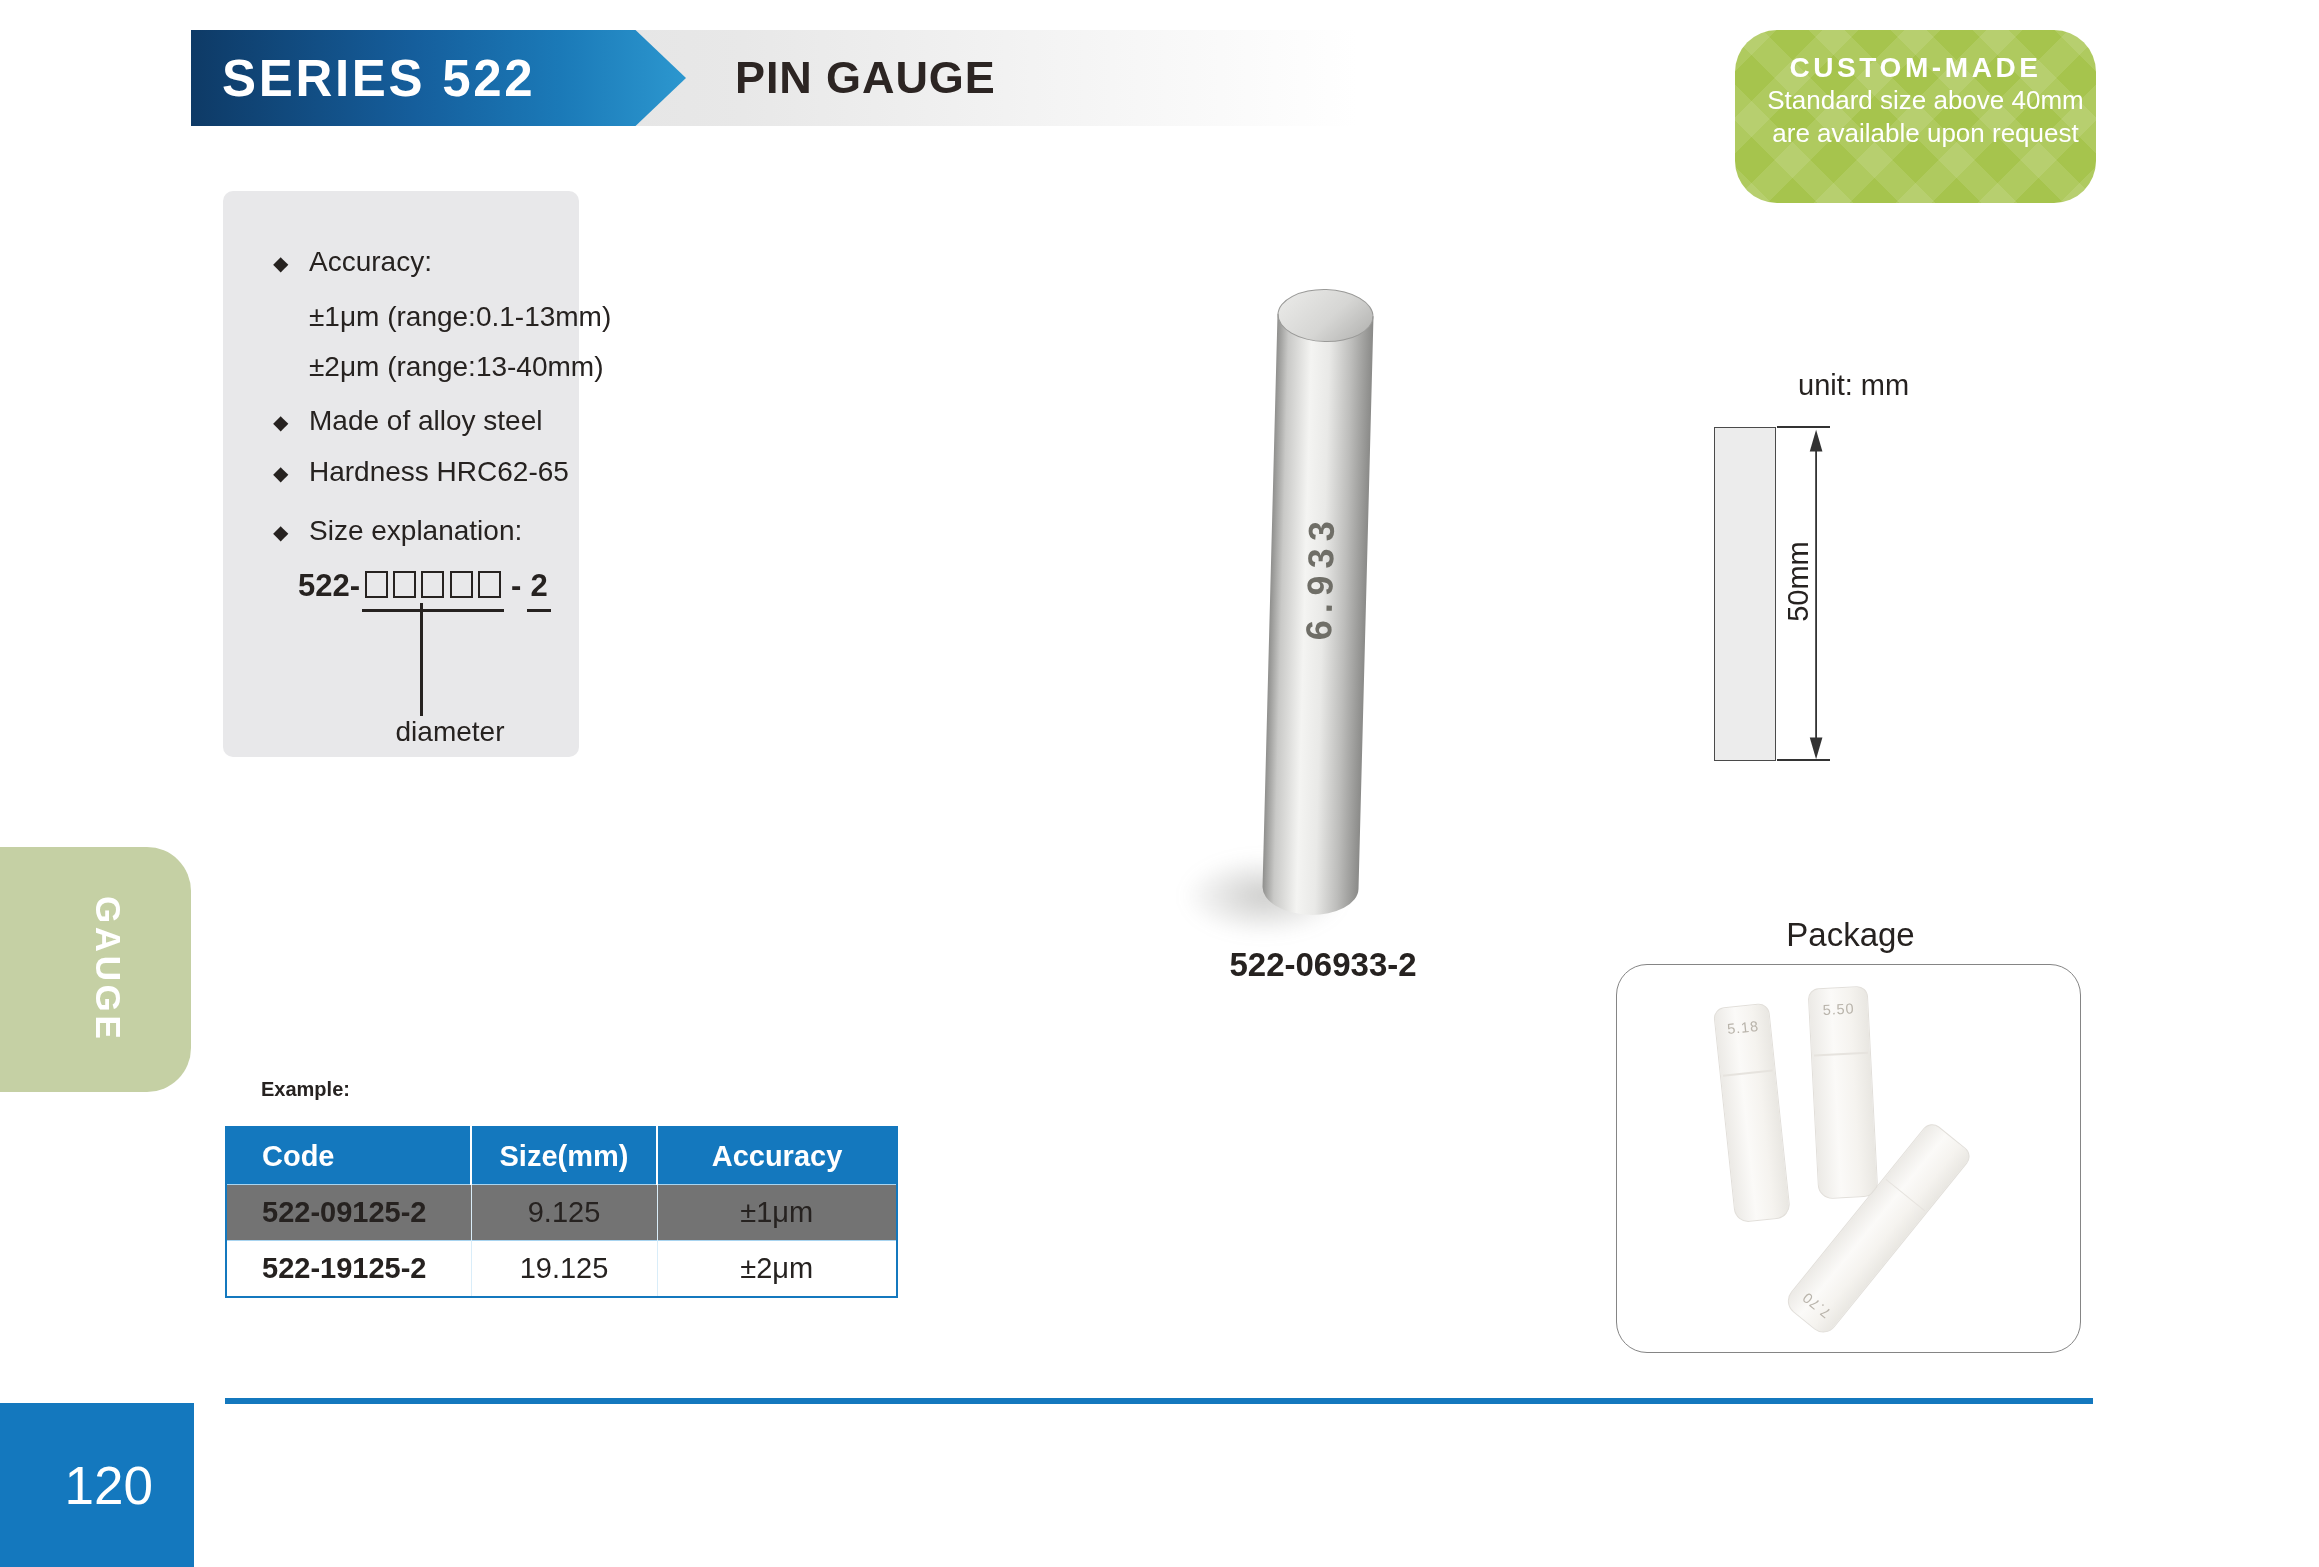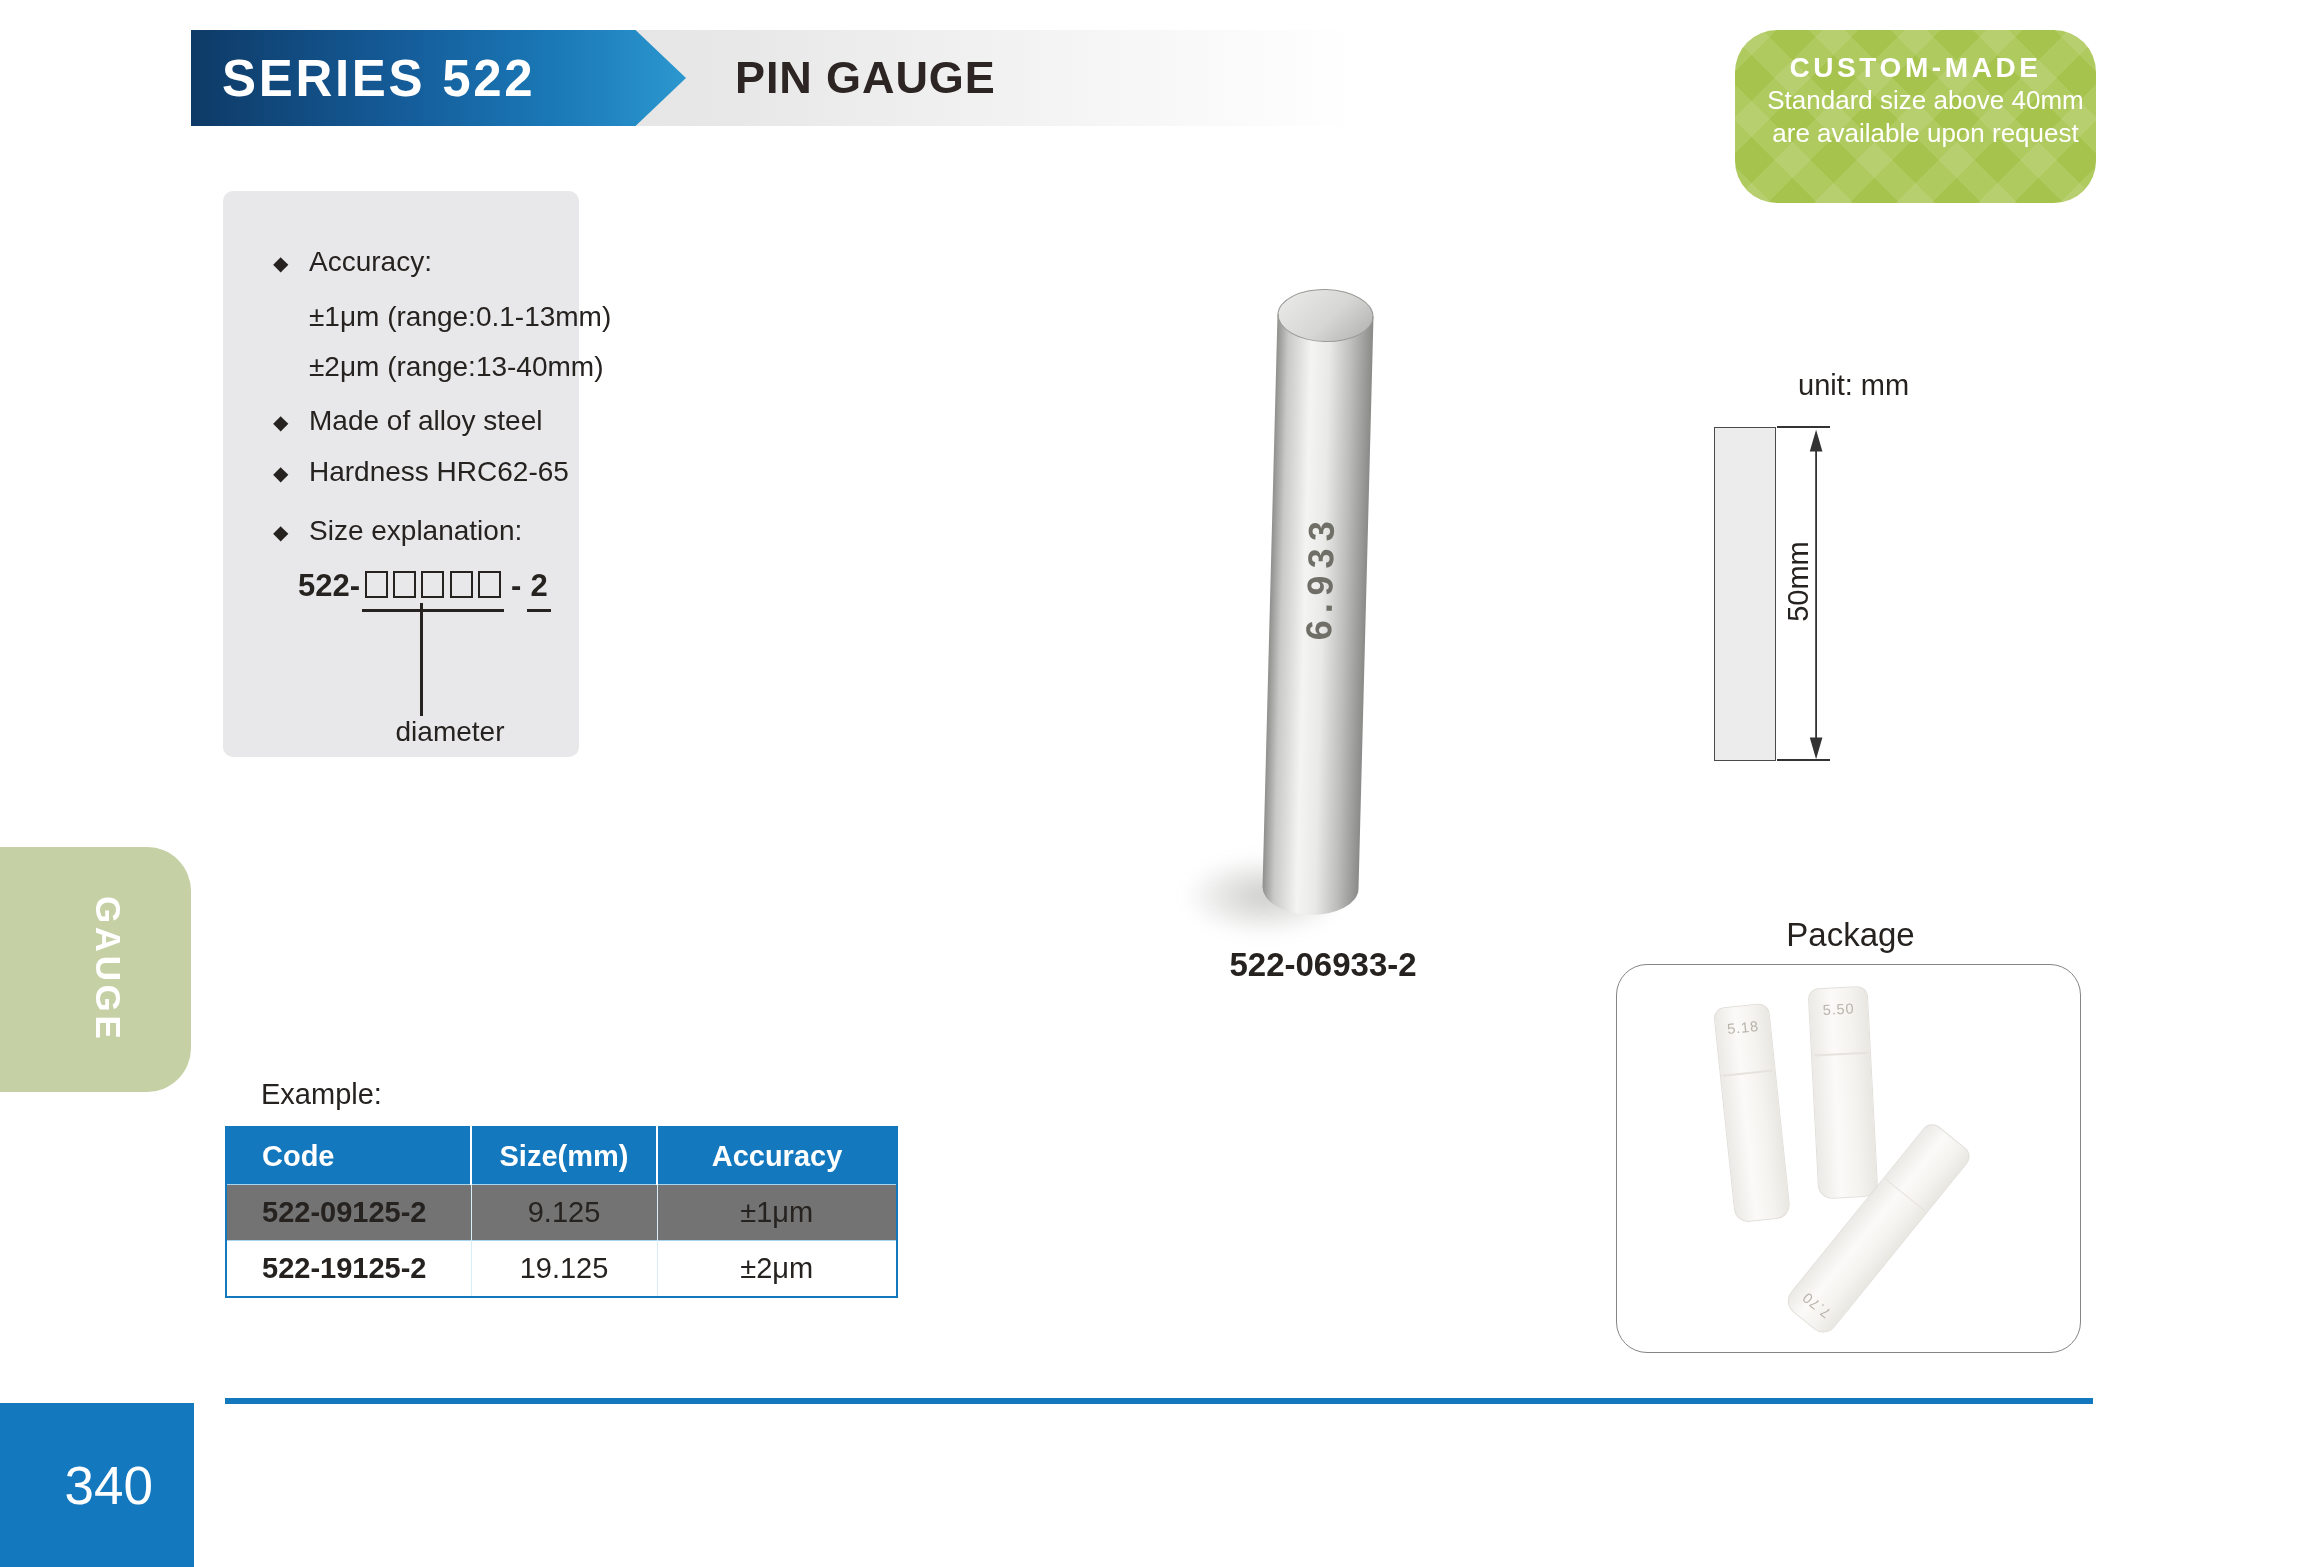--- a/index.html
+++ b/index.html
@@ -123,21 +123,21 @@
   .tube .tube-seam{position:absolute;left:4%;top:31%;width:92%;height:1.8px;background:#e6e3de;}
   .tube .tube-label{
     position:absolute;left:0;top:12.7px;width:100%;text-align:center;
     font-size:14.5px;color:#b9b4ab;letter-spacing:0.9px;
   }
   .tube1{left:107px;top:40px;width:56px;height:216px;transform:rotate(-6deg);}
   .tube2{left:196px;top:22px;width:60px;height:211px;transform:rotate(-3deg);}
   .tube3{left:233px;top:146px;width:56px;height:236px;transform:rotate(39deg);}
   .tube3 .tube-label{top:auto;bottom:11px;transform:rotate(180deg);}
   
-  .example-title{position:absolute;left:261px;top:1078px;font-size:29px;font-weight:normal;}
+  .example-title{position:absolute;left:261px;top:1078px;font-size:20px;font-weight:bold;}
   .example-table{
     position:absolute;left:225px;top:1126px;width:672px;
     border-collapse:collapse;table-layout:fixed;
     border:2.7px solid #1478be;
     font-size:29px;
   }
   .example-table th{
     background:#1478be;color:#ffffff;font-weight:bold;height:54px;
     border-left:2.7px solid #ffffff;text-align:center;
   }
@@ -266,17 +266,17 @@
         <td>±2μm</td>
       </tr>
     </tbody>
   </table>
 
   <div class="gauge-tab">
     <span class="tab-text">GAUGE</span>
   </div>
   <div class="footer-rule"></div>
   <div class="page-num-box">
-    <span class="page-num">340</span>
+    <span class="page-num">120</span>
   </div>
 
 </div>
 
 
 </body></html>

